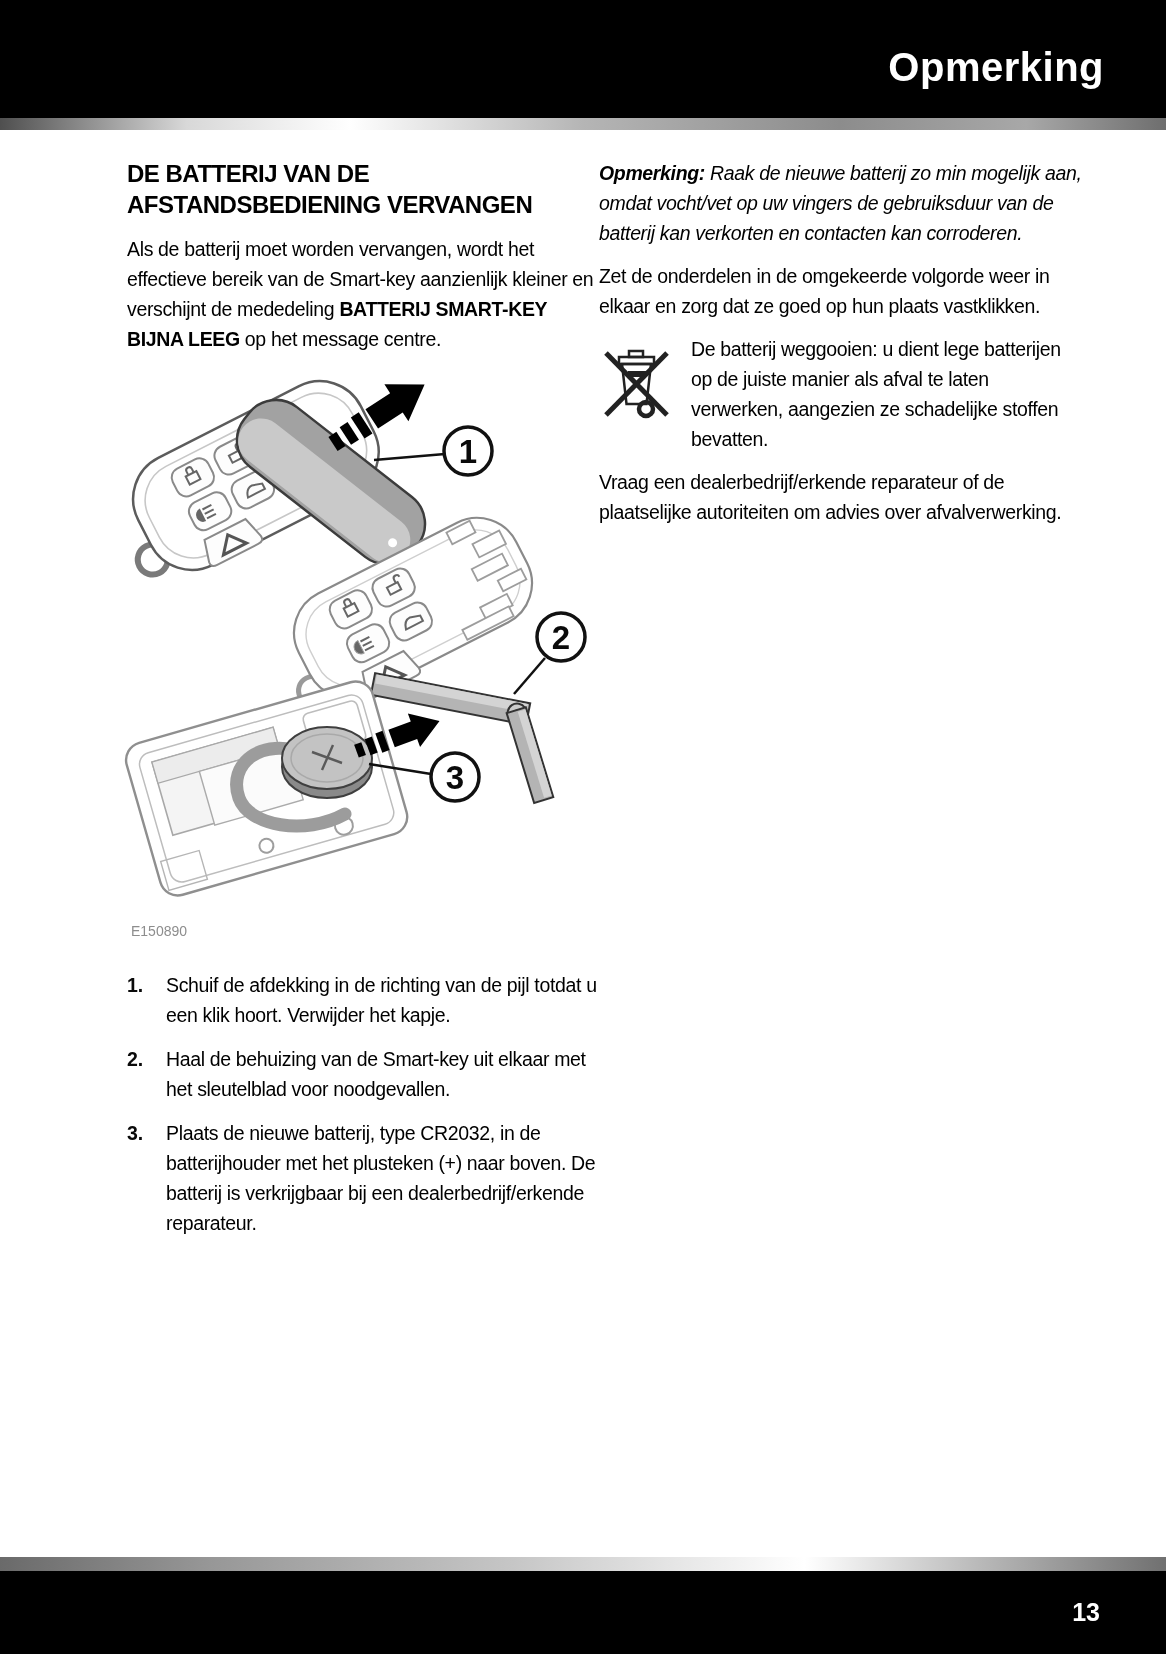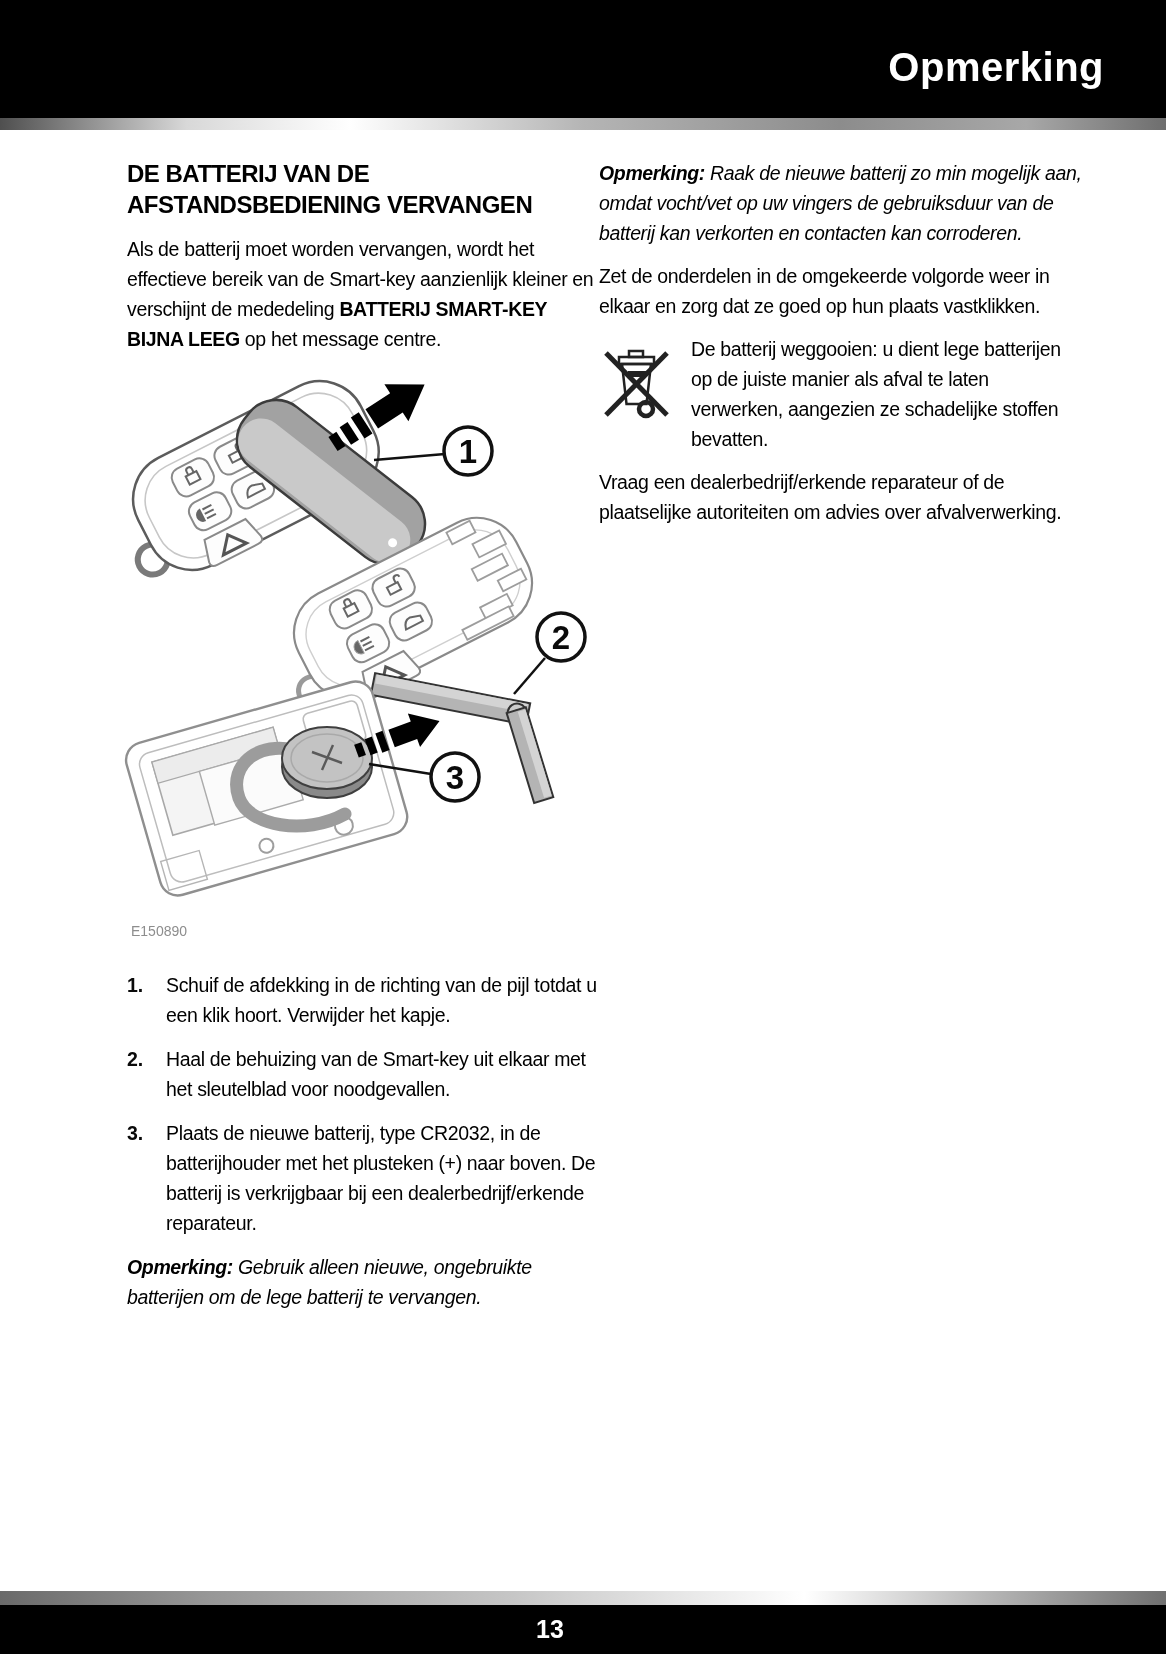--- a/index.html
+++ b/index.html
@@ -24,22 +24,22 @@
   }
   .metal-bar {
     height:12px;
     background:linear-gradient(90deg,#4f4f4f 0%,#d8d8d8 16%,#ffffff 30%,#b5b5b5 50%,#8c8c8c 72%,#a8a8a8 88%,#6e6e6e 100%);
   }
   .metal-bar.bottom {
     height:14px;
     background:linear-gradient(90deg,#6a6a6a 0%,#979797 18%,#c6c6c6 44%,#ffffff 69%,#b9b9b9 84%,#707070 100%);
   }
   .page-footer {
-    height:49px; background:#000;
-    display:flex; justify-content:center; align-items:center;
+    height:83px; background:#000;
+    display:flex; justify-content:flex-end; align-items:center;
     padding-right:66px;
   }
   .page-footer .pagenum { color:#fff; font-size:25px; font-weight:bold; }
 
   
   main {
     flex:1;
     display:flex; 
     padding:28px 84px 0 127px;
   }
@@ -218,21 +218,20 @@
       <li class="step">
         <span class="step-num">2.</span>
         <span class="step-text">Haal de behuizing van de Smart-key uit elkaar met het sleutelblad voor noodgevallen.</span>
       </li>
       <li class="step">
         <span class="step-num">3.</span>
         <span class="step-text">Plaats de nieuwe batterij, type CR2032, in de batterijhouder met het plusteken (+) naar boven. De batterij is verkrijgbaar bij een dealerbedrijf/erkende reparateur.</span>
       </li>
     </ol>
 
-    <p class="note"><span class="note-label">Opmerking:</span><span> Gebruik alleen nieuwe, ongebruikte batterijen om de lege batterij te vervangen.</span></p>
   </section>
 
   <section class="col col-right">
     <p class="note"><span class="note-label">Opmerking:</span><span> Raak de nieuwe batterij zo min mogelijk aan, omdat vocht/vet op uw vingers de gebruiksduur van de batterij kan verkorten en contacten kan corroderen.</span></p>
 
     <p>Zet de onderdelen in de omgekeerde volgorde weer in elkaar en zorg dat ze goed op hun plaats vastklikken.</p>
 
     <div class="disposal">
       <div class="icon-box">
         <svg width="76" height="88" viewBox="0 0 76 88">

